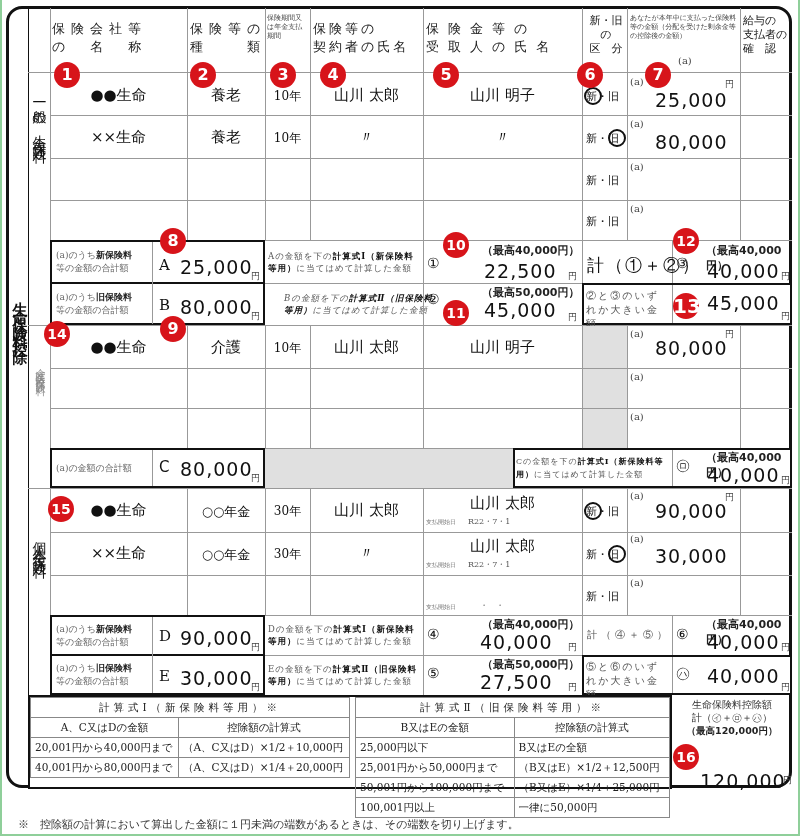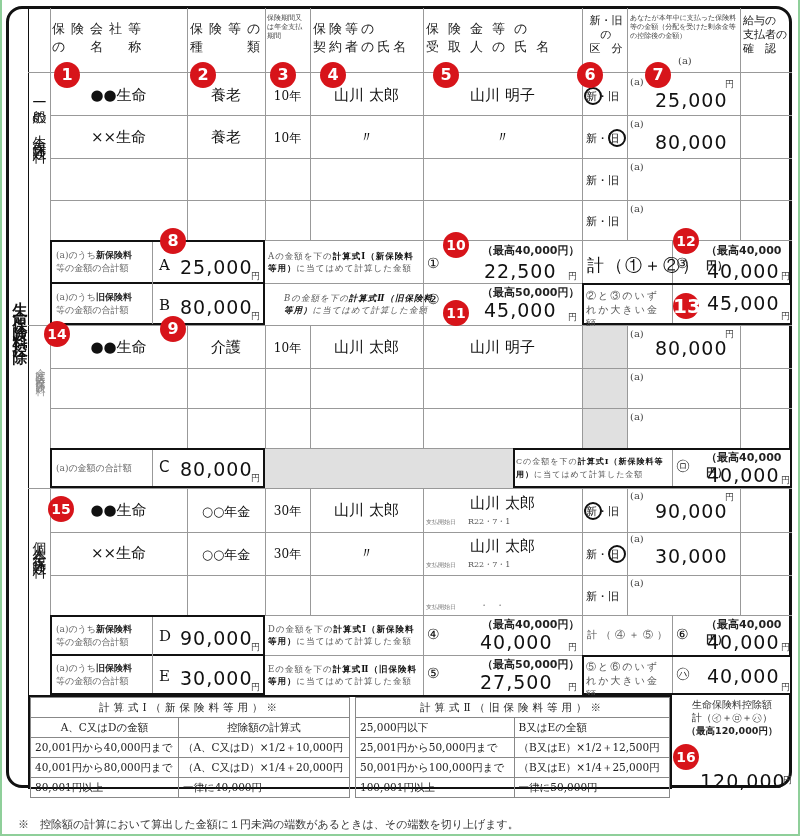--- a/index.html
+++ b/index.html
@@ -286,30 +286,30 @@
         <td class="th" style="letter-spacing:0">控除額の計算式</td>
       </tr>
   <tr>
         <td>20,001円から40,000円まで</td>
         <td>（A、C又はD）×1/2＋10,000円</td>
       </tr>
   <tr>
         <td>40,001円から80,000円まで</td>
         <td>（A、C又はD）×1/4＋20,000円</td>
       </tr>
-  <tr>
-        <td>80,001円以上</td>
-        <td>一律に40,000円</td>
-      </tr>
 </tbody>
   </table>
 <table class="ctbl" style="left:355px;top:697px;width:315px;">
   <tbody>
       <tr>
         <td colspan="2" class="th">計算式Ⅱ（旧保険料等用）※</td>
+      </tr>
+  <tr>
+        <td class="th" style="letter-spacing:0">B又はEの金額</td>
+        <td class="th" style="letter-spacing:0">控除額の計算式</td>
       </tr>
   <tr>
         <td>25,000円以下</td>
         <td>B又はEの全額</td>
       </tr>
   <tr>
         <td>25,001円から50,000円まで</td>
         <td>（B又はE）×1/2＋12,500円</td>
       </tr>
   <tr>

